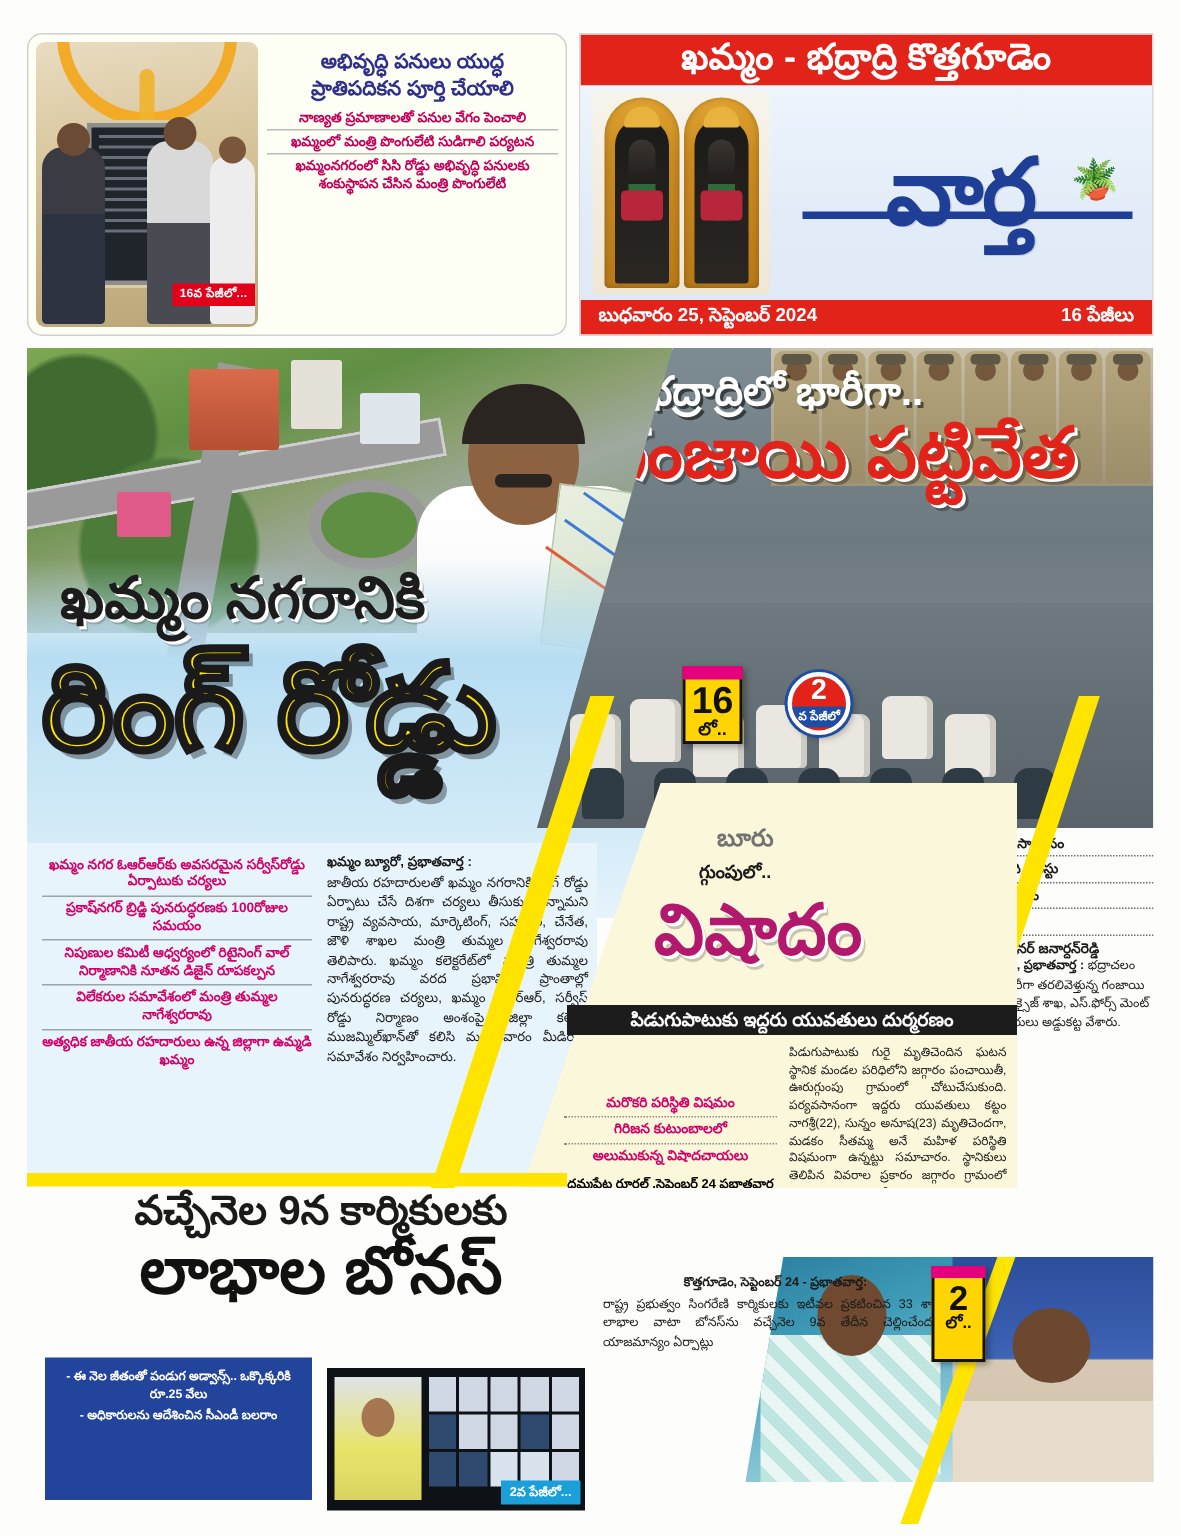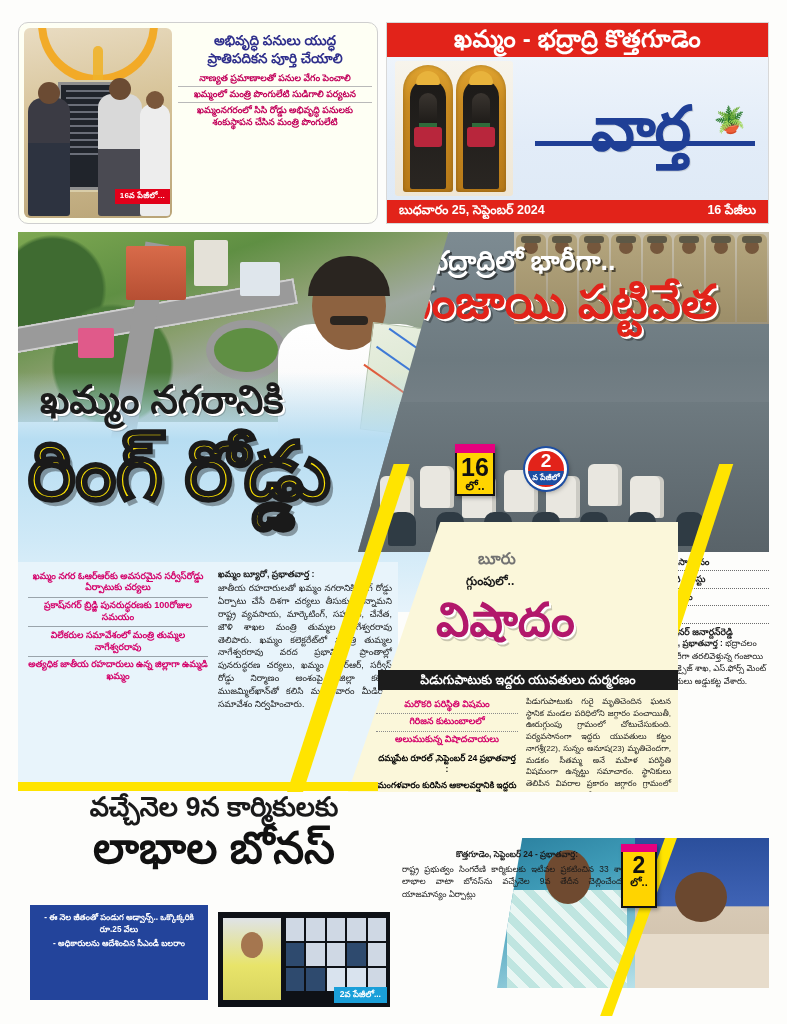--- a/index.html
+++ b/index.html
@@ -346,21 +346,21 @@
   }
   .vish-bar {
     position:absolute; left: 360px; top: 438px; width: 300px; height: 20px;
     background: #1c1c1c; color:#fff; z-index: 6;
     font-size: 12.5px; font-weight: bold; text-align:center; line-height:20px;
   }
   .vish-body {
     position:absolute; left: 358px; top: 464px; width: 295px; height: 110px;
     display:flex; gap: 8px; z-index: 6;
   }
-  .vb-bullets { width: 142px; }
+  .vb-bullets { width: 142px; margin-top: 31px; }
   .vbb {
     color:#d4006a; font-size:9.2px; font-weight:bold;
     text-align:center; line-height:1.3; padding:2.5px 0;
   }
   .vbb + .vbb { border-top: 1px dotted #8c8c8c; }
   .vb-dl { font-size:8.6px; font-weight:bold; text-align:center; margin-top:4px; line-height:1.35; }
   .vb-col { flex:1; font-size:8.1px; line-height:1.45; color:#1a1a1a; text-align: justify; }
 
   
   .ydiag1 {
@@ -555,20 +555,21 @@
     </div>
     <div class="badge2blue">
       <span class="n">2</span>
       <span class="t">వ పేజీలో</span>
     </div>
 
     <div class="rr-body">
       <div class="rr-bullets">
         <div class="rrb">ఖమ్మం నగర ఓఆర్ఆర్‌కు అవసరమైన సర్వీస్‌రోడ్డు ఏర్పాటుకు చర్యలు</div>
         <div class="rrb">ప్రకాష్‌నగర్ బ్రిడ్జి పునరుద్ధరణకు 100రోజుల సమయం</div>
+        <div class="rrb">నిపుణుల కమిటీ ఆధ్వర్యంలో రిటైనింగ్ వాల్ నిర్మాణానికి నూతన డిజైన్ రూపకల్పన</div>
         <div class="rrb">విలేకరుల సమావేశంలో మంత్రి తుమ్మల నాగేశ్వరరావు</div>
         <div class="rrb">అత్యధిక జాతీయ రహదారులు ఉన్న జిల్లాగా ఉమ్మడి ఖమ్మం</div>
       </div>
       <div class="rr-col">
         <span class="dl">ఖమ్మం బ్యూరో, ప్రభాతవార్త :</span>
         <p>జాతీయ రహదారులతో ఖమ్మం నగరానికి రింగ్ రోడ్డు ఏర్పాటు చేసే దిశగా చర్యలు తీసుకుంటున్నామని రాష్ట్ర వ్యవసాయ, మార్కెటింగ్, సహకార, చేనేత, జౌళి శాఖల మంత్రి తుమ్మల నాగేశ్వరరావు తెలిపారు. ఖమ్మం కలెక్టరేట్‌లో మంత్రి తుమ్మల నాగేశ్వరరావు వరద ప్రభావిత ప్రాంతాల్లో పునరుద్ధరణ చర్యలు, ఖమ్మం ఓఆర్ఆర్, సర్వీస్ రోడ్డు నిర్మాణం అంశంపై జిల్లా కలెక్టర్ ముజమ్మిల్‌ఖాన్‌తో కలిసి మంగళవారం మీడియా సమావేశం నిర్వహించారు.</p>
       </div>
     </div>
 
     <div class="ydiag1"></div>

